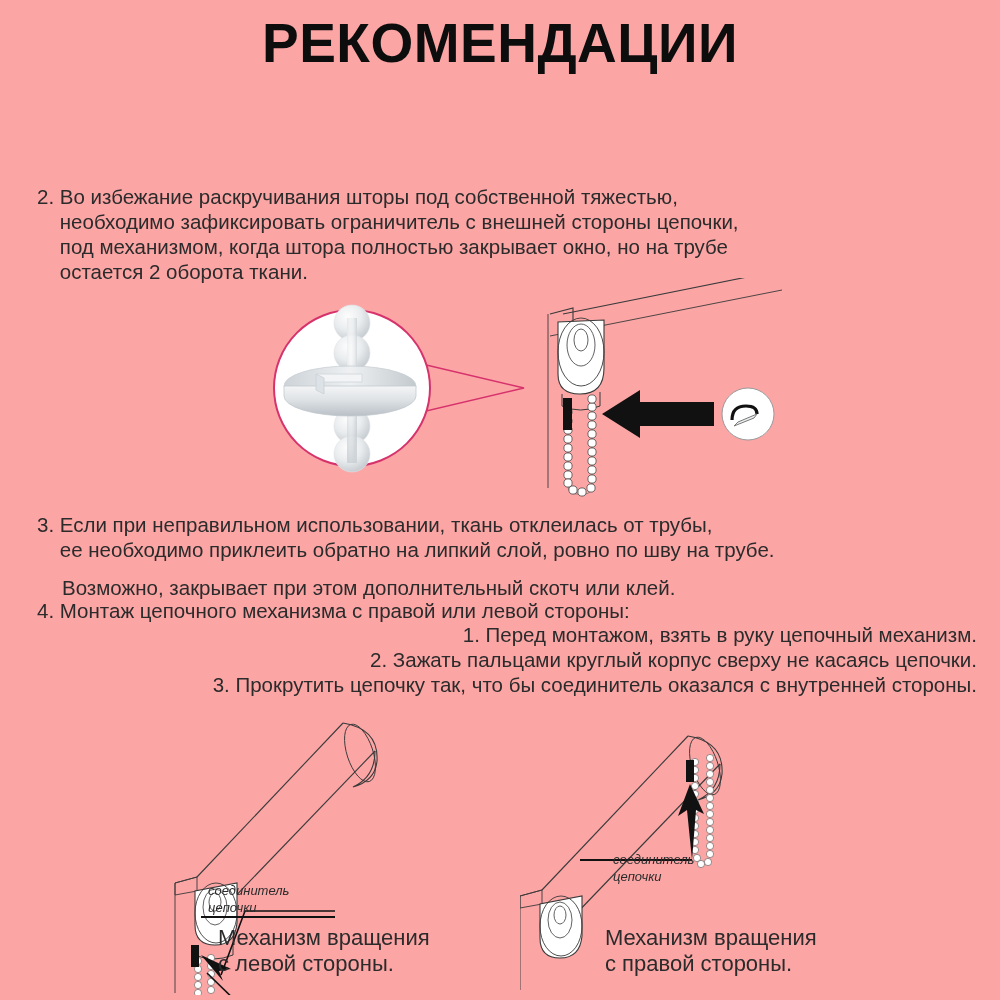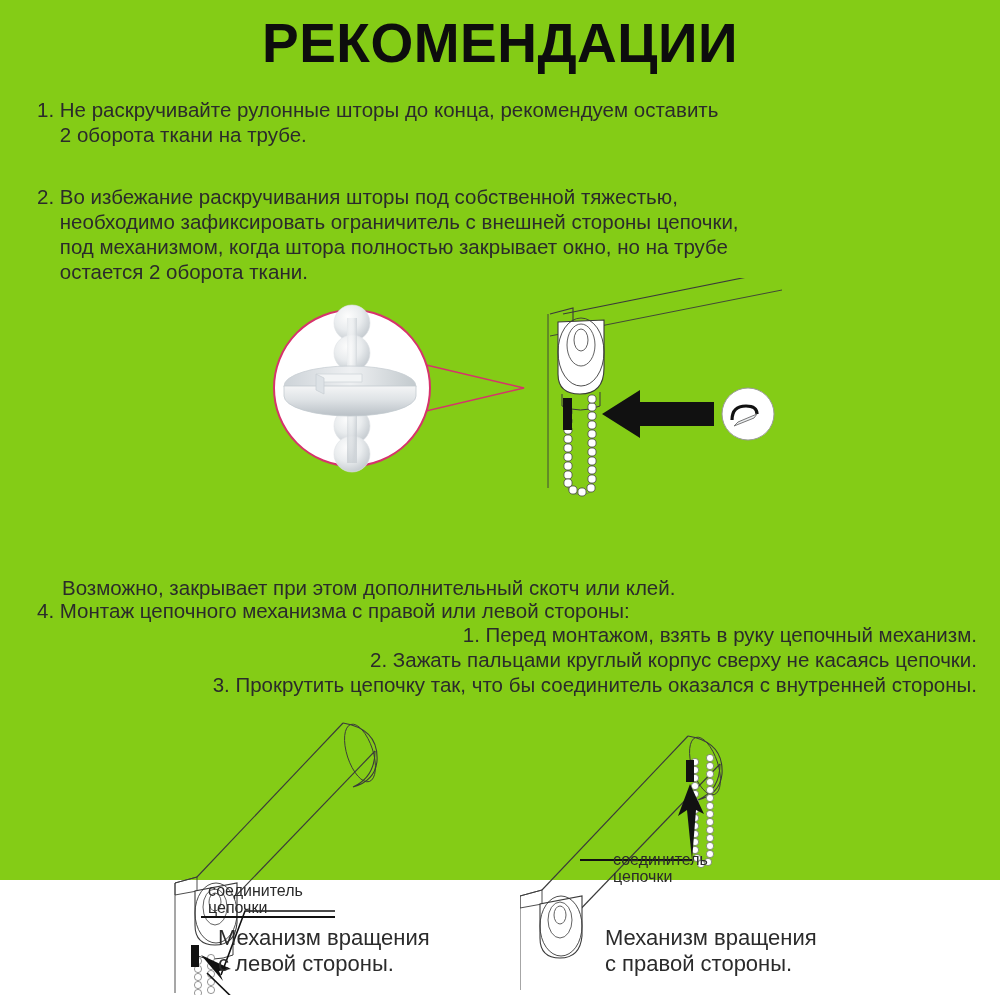--- a/index.html
+++ b/index.html
@@ -14,22 +14,22 @@
     position: relative;
     overflow: hidden;
     font-family: "Liberation Sans", "DejaVu Sans", sans-serif;
     color: #231f20;
   }
 
   #page {
     position: absolute;
     left: 0; top: 0;
     width: 1000px;
-    height: 880px;
-    background: #84cc16;
+    height: 1000px;
+    background: #fca5a5;
   }
 
   
   .title {
     position: absolute;
     left: 0;
     top: 14px;
     width: 1000px;
     text-align: center;
     font-size: 55px;
@@ -74,44 +74,45 @@
     line-height: 26px;
     color: #2b2b2b;
     font-family: "Liberation Sans", "DejaVu Sans", sans-serif;
     white-space: pre-line;
   }
   .cap-left  { left: 218px; top: 925px; }
   .cap-right { left: 605px; top: 925px; }
 
   .connector-label {
     position: absolute;
-    font-size: 16px;
+    font-size: 13px;
     line-height: 17px;
     color: #2b2b2b;
     font-family: "Liberation Sans", "DejaVu Sans", sans-serif;
     white-space: pre-line;
+    font-style: italic;
   }
   .cl-left  { left: 208px; top: 882px; }
   .cl-right { left: 613px; top: 851px; }
 </style>
 </head>
 <body>
 
 <div id="page">
 
   <div class="title">РЕКОМЕНДАЦИИ</div>
 
-  <div class="para p1">1. Не раскручивайте рулонные шторы до конца, рекомендуем оставить
-    2 оборота ткани на трубе.</div>
 
   <div class="para p2">2. Во избежание раскручивания шторы под собственной тяжестью,
     необходимо зафиксировать ограничитель с внешней стороны цепочки,
     под механизмом, когда штора полностью закрывает окно, но на трубе
     остается 2 оборота ткани.</div>
 
+  <div class="para p3">3. Если при неправильном использовании, ткань отклеилась от трубы,
+    ее необходимо приклеить обратно на липкий слой, ровно по шву на трубе.</div>
 
   <div class="para p3b">Возможно, закрывает при этом дополнительный скотч или клей.</div>
 
   <div class="para p4">4. Монтаж цепочного механизма с правой или левой стороны:</div>
 
   <div class="para p4list">1. Перед монтажом, взять в руку цепочный механизм.
 2. Зажать пальцами круглый корпус сверху не касаясь цепочки.
 3. Прокрутить цепочку так, что бы соединитель оказался с внутренней стороны.</div>
 
   <div class="diagram d-mid">

